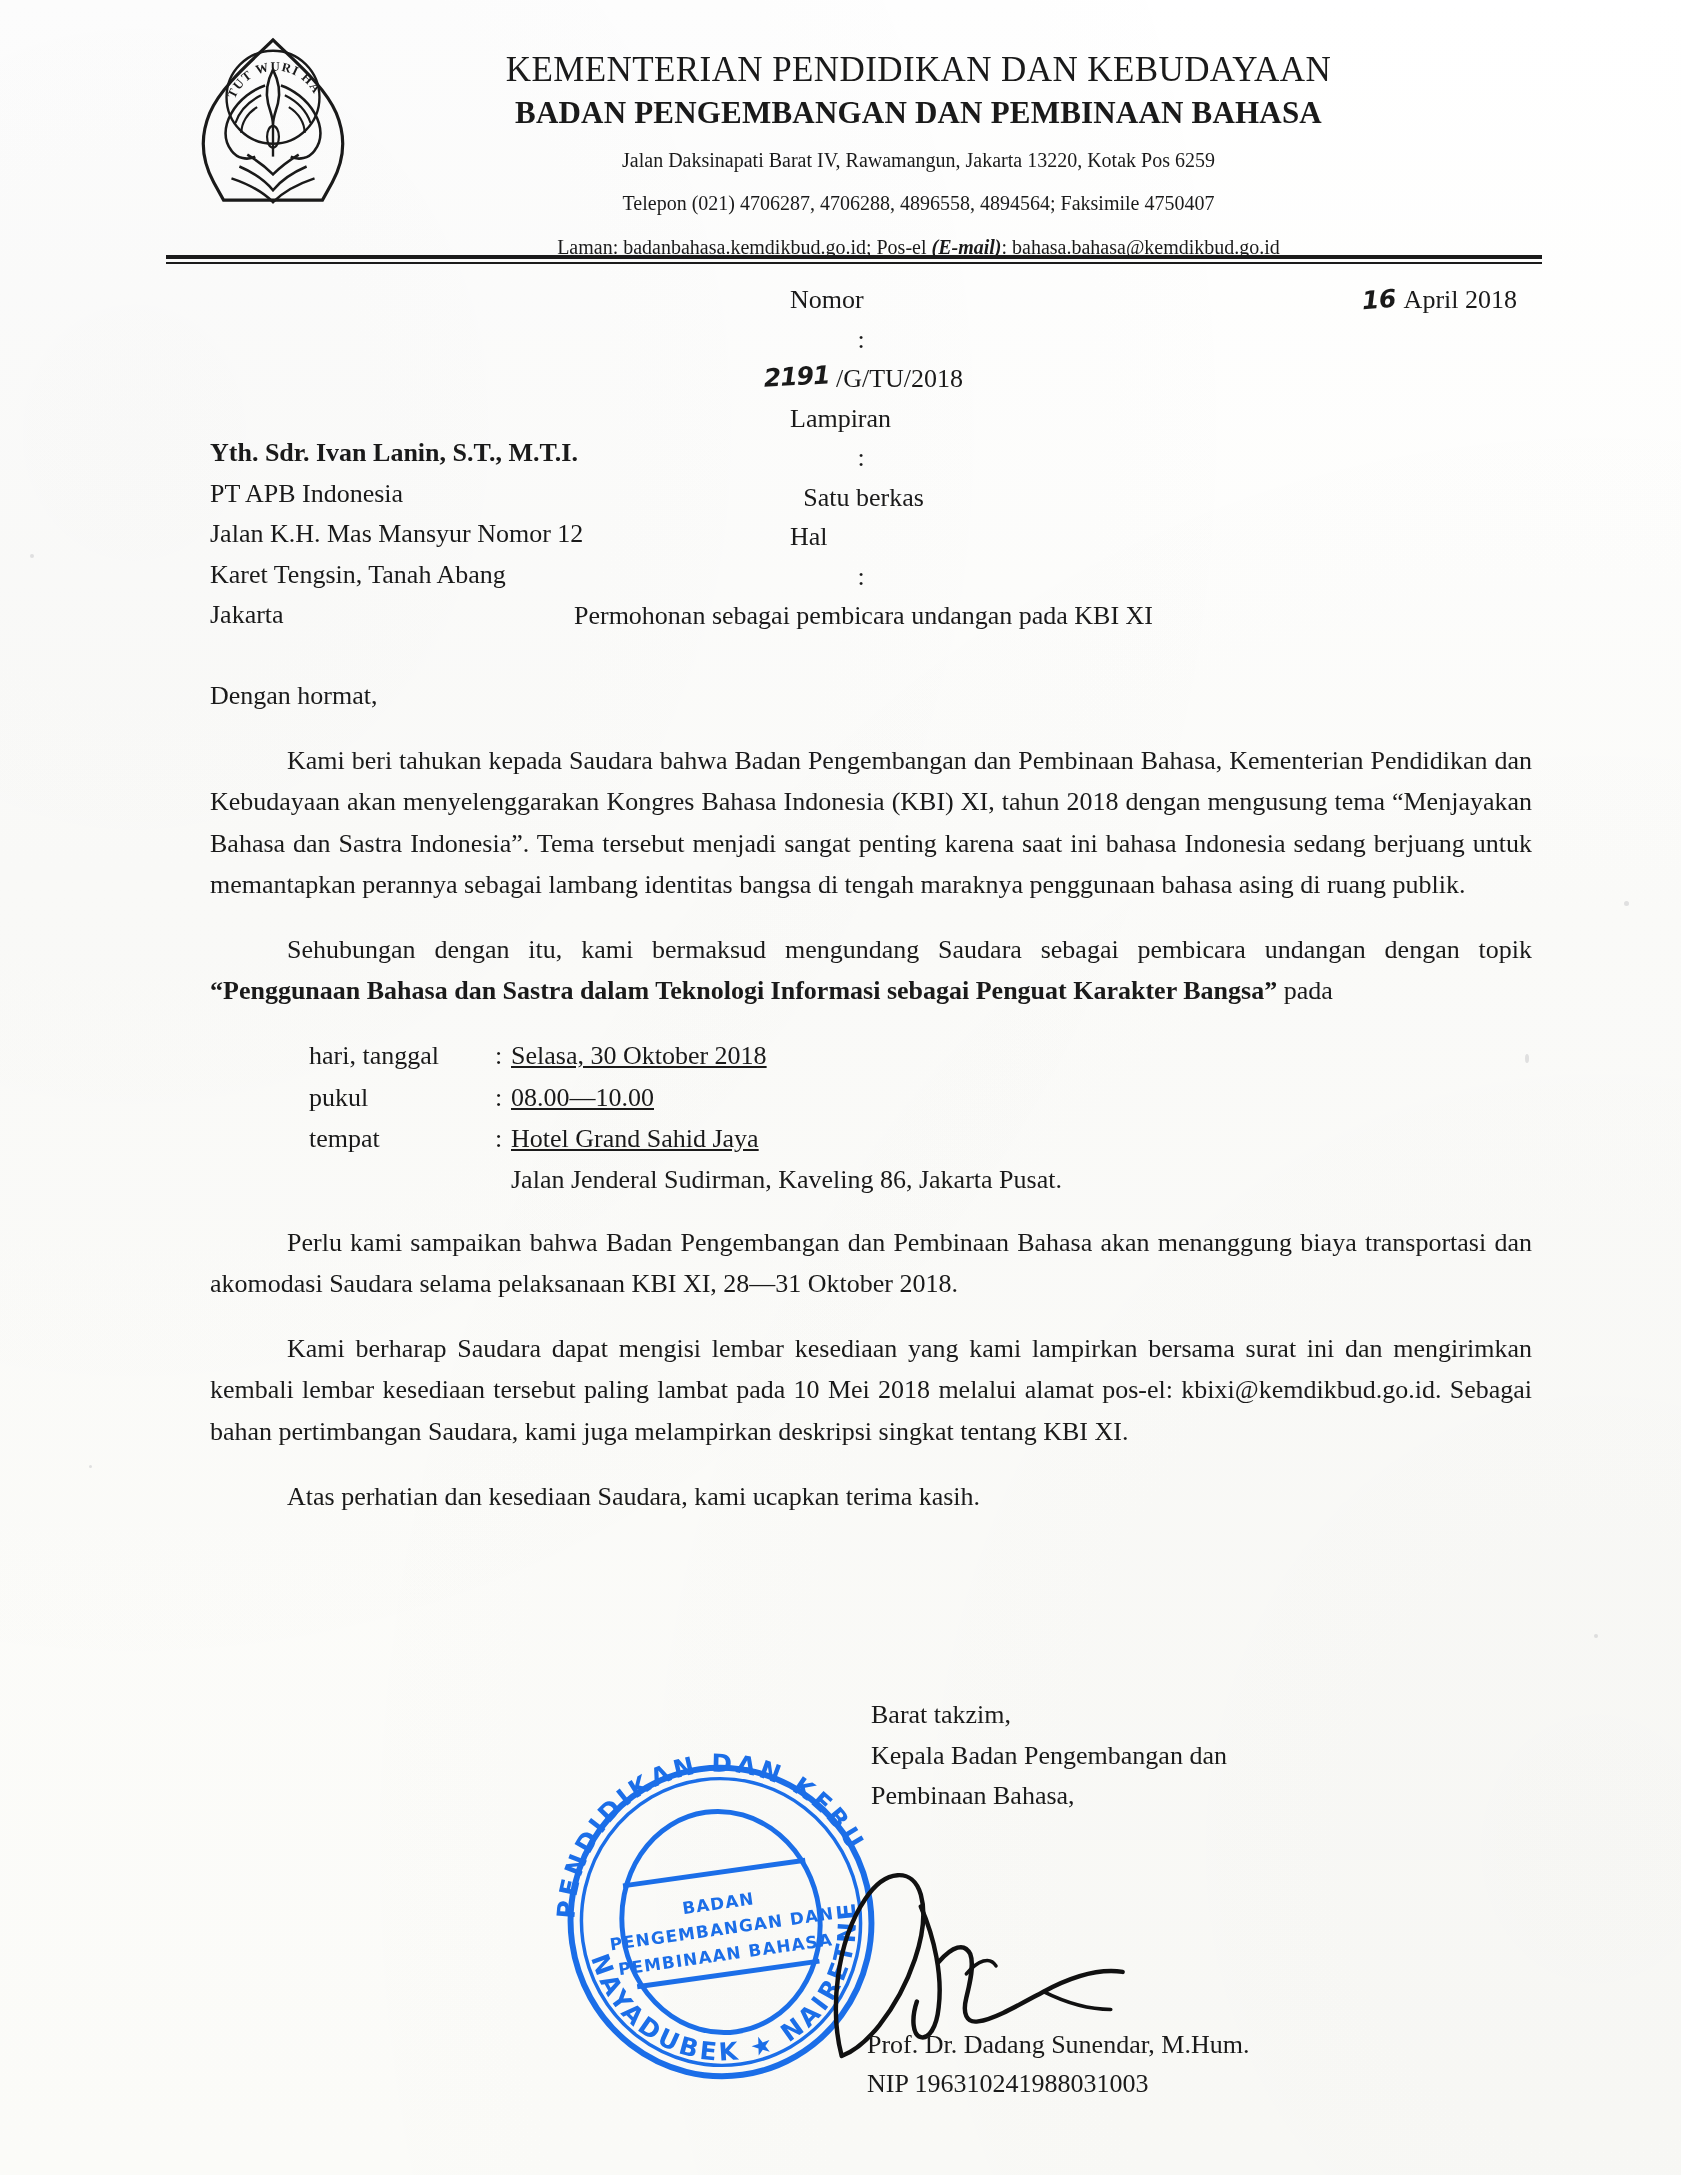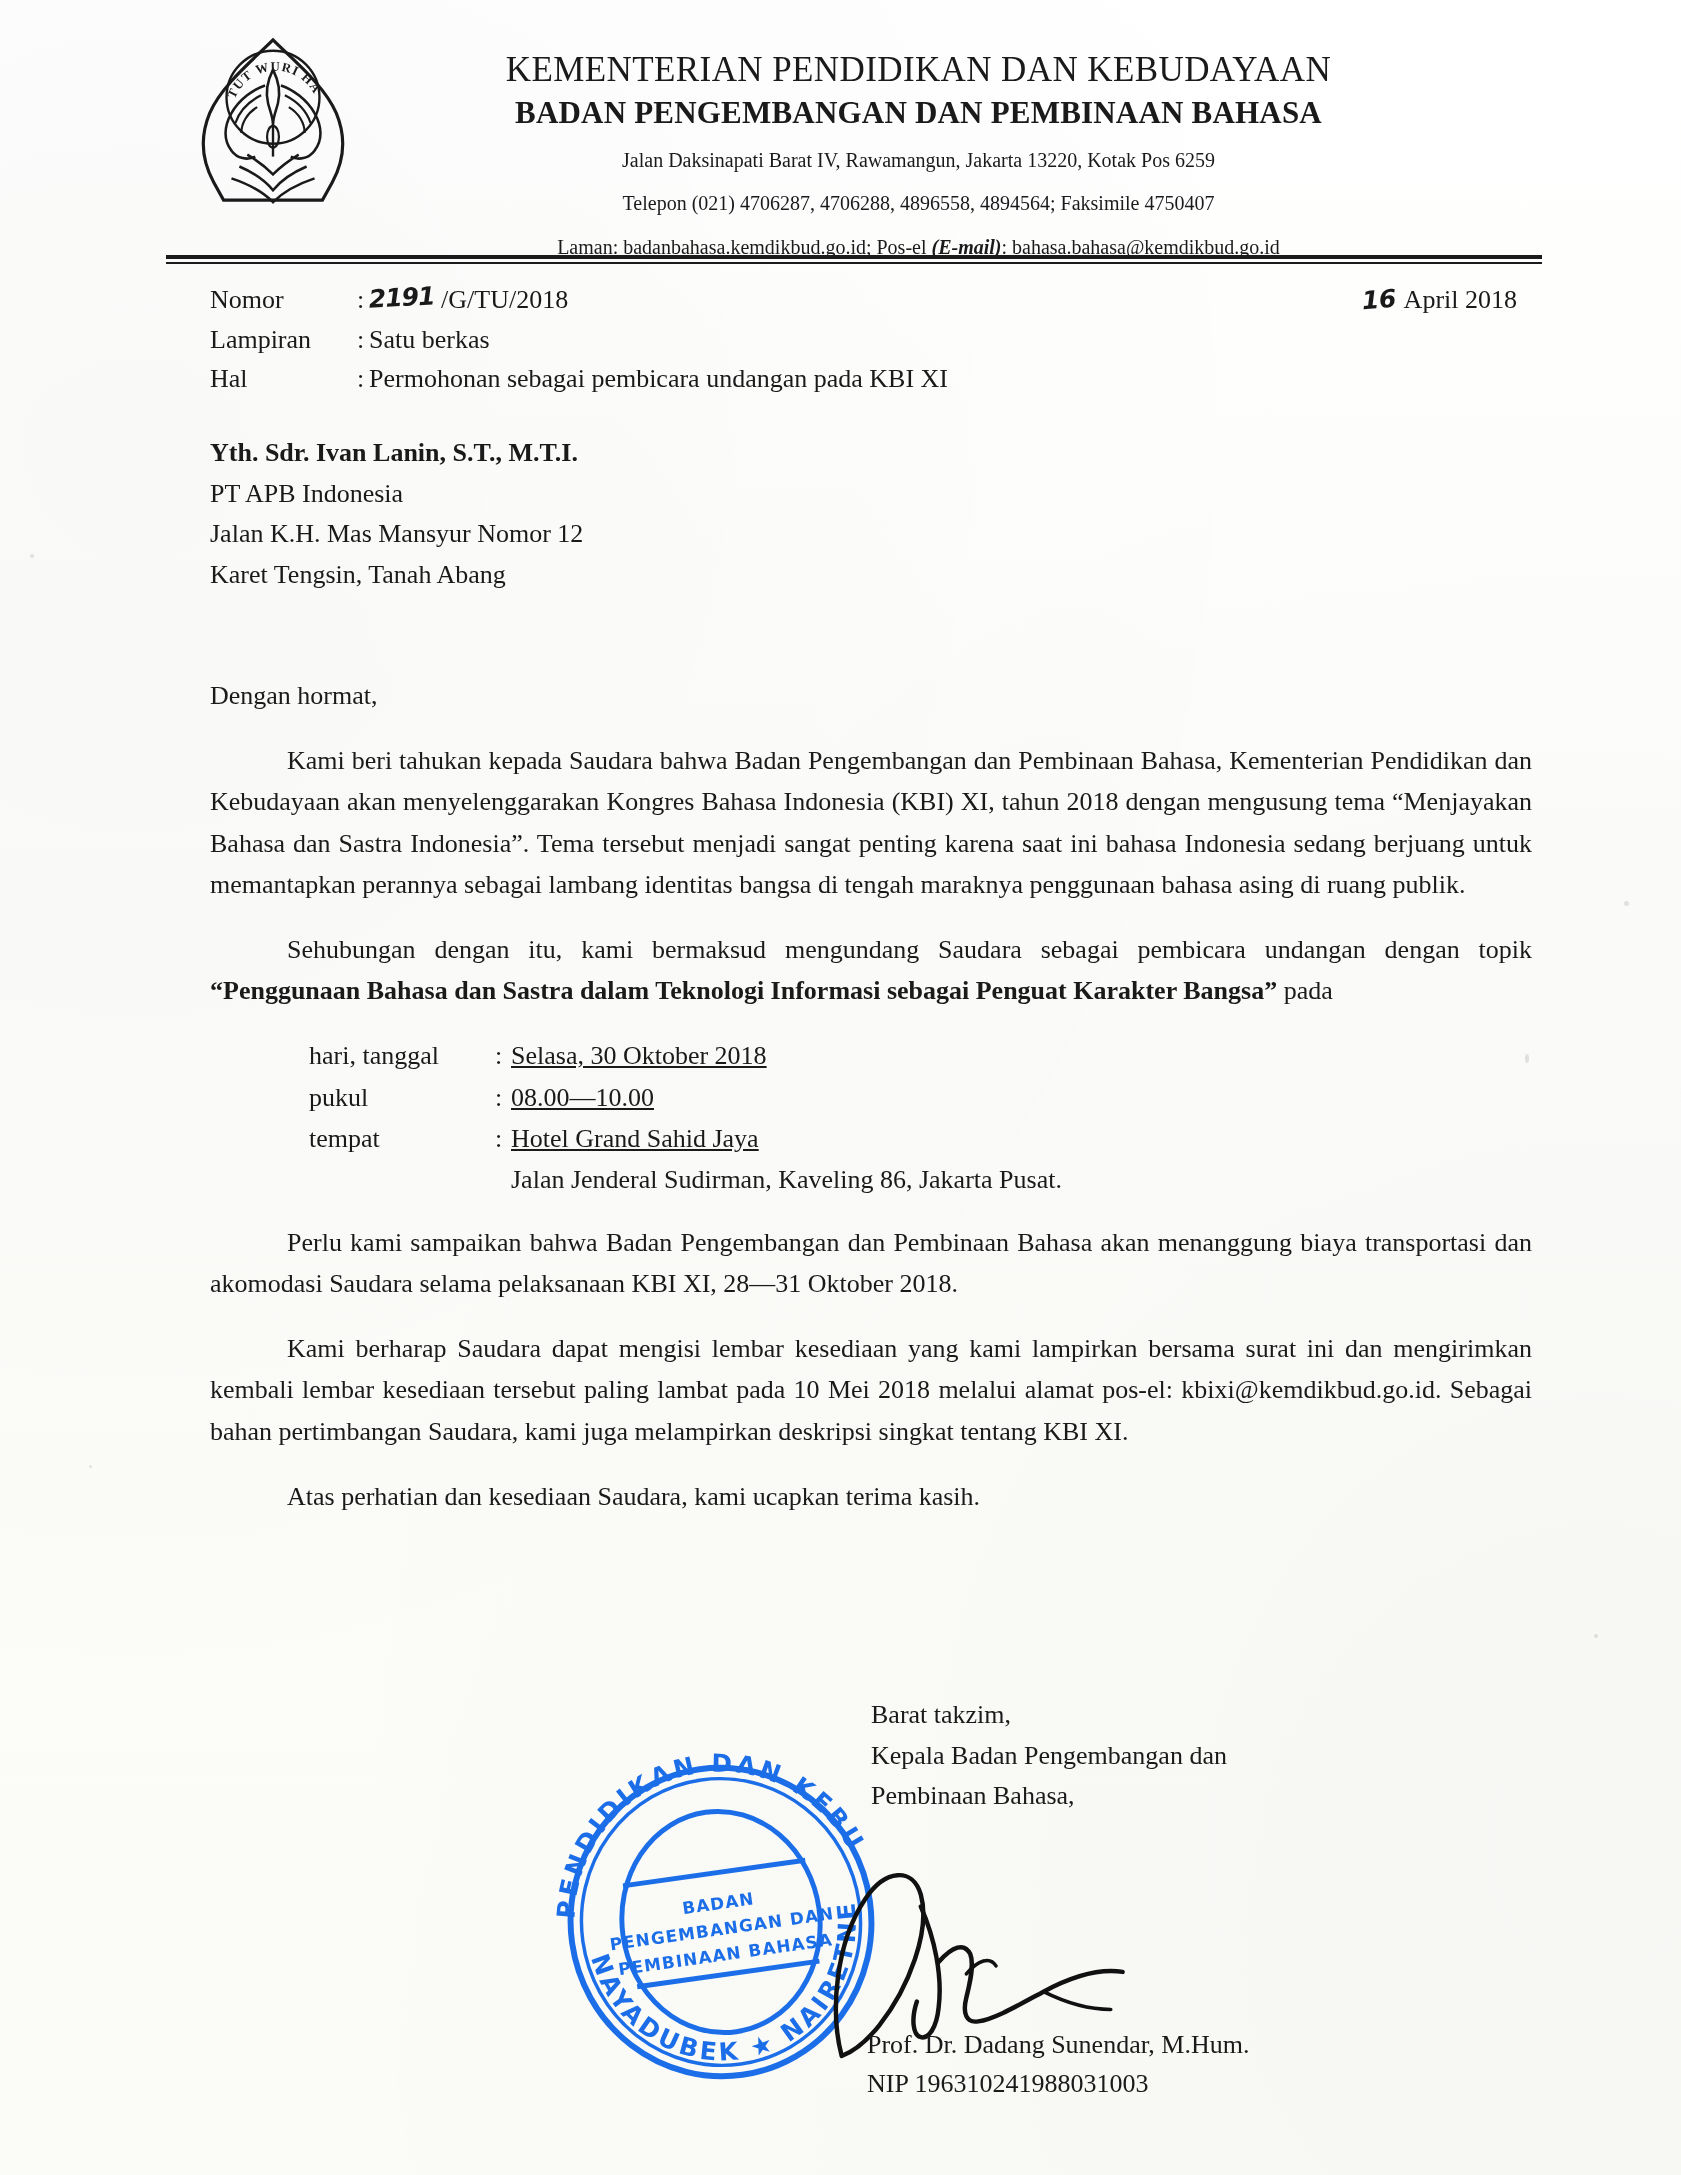--- a/index.html
+++ b/index.html
@@ -105,20 +105,21 @@
     left: 210px;
     top: 280px;
     width: 1307px;
     font-size: 26px;
     line-height: 1.52;
   }
   .meta-row {
     display: flex;
     align-items: center;
     position: relative;
+    flex-direction: column;
   }
   .meta-label { width: 147px; flex: 0 0 auto; }
   .meta-colon { width: 12px; flex: 0 0 auto; }
   .meta-value { flex: 1 1 auto; }
   .handwrite {
     font-family: "DejaVu Sans", sans-serif;
     font-weight: bold;
     font-style: italic;
     font-size: 25px;
     letter-spacing: -1px;
@@ -312,20 +313,21 @@
         <span class="meta-colon">:</span>
         <span class="meta-value">Permohonan sebagai pembicara undangan pada KBI XI</span>
       </div>
     </div>
 
     <div class="recipient">
       <div class="bold">Yth. Sdr. Ivan Lanin, S.T., M.T.I.</div>
       <div>PT APB Indonesia</div>
       <div>Jalan K.H. Mas Mansyur Nomor 12</div>
       <div>Karet Tengsin, Tanah Abang</div>
+      <div>Jakarta</div>
     </div>
 
     <div class="body">
       <div class="salutation">Dengan hormat,</div>
 
       <div class="para">Kami beri tahukan kepada Saudara bahwa Badan Pengembangan dan Pembinaan Bahasa, Kementerian Pendidikan dan Kebudayaan akan menyelenggarakan Kongres Bahasa Indonesia (KBI) XI, tahun 2018 dengan mengusung tema “Menjayakan Bahasa dan Sastra Indonesia”. Tema tersebut menjadi sangat penting karena saat ini bahasa Indonesia sedang berjuang untuk memantapkan perannya sebagai lambang identitas bangsa di tengah maraknya penggunaan bahasa asing di ruang publik.</div>
 
       <div class="para"><span>Sehubungan dengan itu, kami bermaksud mengundang Saudara sebagai pembicara undangan dengan topik </span><b>“Penggunaan Bahasa dan Sastra dalam Teknologi Informasi sebagai Penguat Karakter Bangsa”</b><span> pada</span></div>
 
       <div class="schedule">

